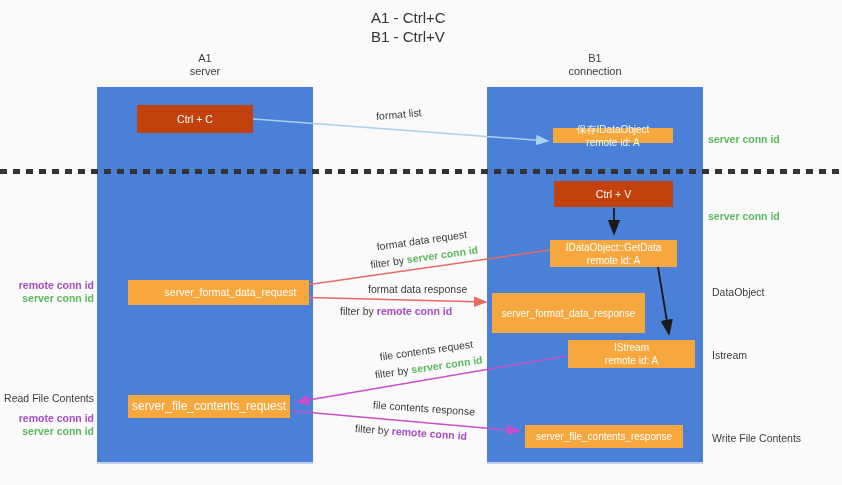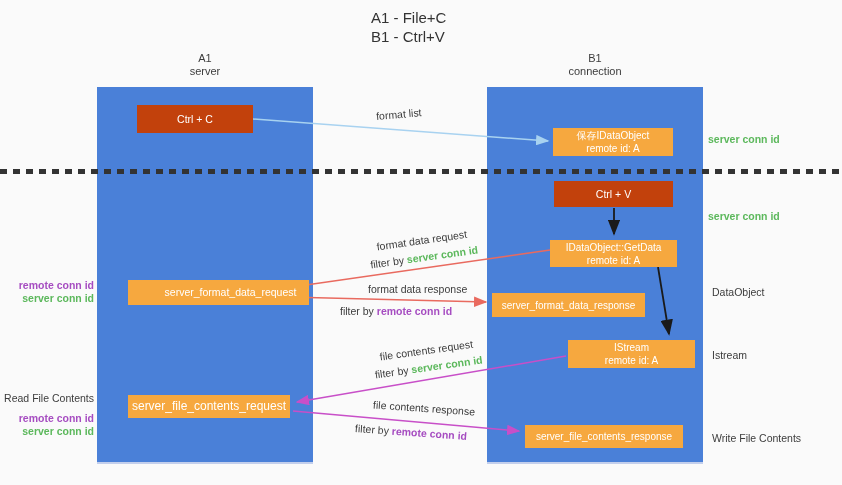--- a/index.html
+++ b/index.html
@@ -31,21 +31,21 @@
   .rot-m8{transform:rotate(-8deg);}
   .rot-m5{transform:rotate(-5deg);}
   .rot-p4{transform:rotate(4deg);}
 </style>
 </head>
 <body>
 
 <div class="canvas">
 
   <div class="title">
-    <div>A1 - File+C</div>
+    <div>A1 - Ctrl+C</div>
     <div>B1 - Ctrl+V</div>
   </div>
 
   <div class="lane-header" style="left:97px;">
     <div>A1</div>
     <div>server</div>
   </div>
   <div class="lane-header" style="left:487px;">
     <div>B1</div>
     <div>connection</div>
@@ -77,39 +77,39 @@
     <path d="M288,297 L486,302" stroke="#e96a5f" stroke-width="1.5" fill="none" marker-end="url(#m-red)"></path>
     <path d="M658,267 L669,334" stroke="#1a1a1a" stroke-width="1.8" fill="none" marker-end="url(#m-black)"></path>
     <path d="M566,356 L297,402" stroke="#c84fc8" stroke-width="1.5" fill="none" marker-end="url(#m-magenta)"></path>
     <path d="M293,411 L519,431" stroke="#c84fc8" stroke-width="1.5" fill="none" marker-end="url(#m-magenta)"></path>
   </svg>
 
   <div class="box green" style="left:137px;top:105px;width:116px;height:28px;">
     <span>Ctrl + C</span>
   </div>
 
-  <div class="box orange" style="left:553px;top:128px;width:120px;height:28px;font-size:10px;">
+  <div class="box orange" style="left:553px;top:128px;width:120px;height:15px;font-size:10px;">
     <span>保存IDataObject</span>
     <span>remote id: A</span>
   </div>
 
   <div class="box green" style="left:554px;top:181px;width:119px;height:26px;">
     <span>Ctrl + V</span>
   </div>
 
   <div class="box orange" style="left:550px;top:240px;width:127px;height:27px;font-size:10px;">
     <span>IDataObject::GetData</span>
     <span>remote id: A</span>
   </div>
 
   <div class="box orange" style="left:128px;top:280px;width:157px;height:25px;padding-left:24px;">
     <span>server_format_data_request</span>
   </div>
 
-  <div class="box orange" style="left:492px;top:293px;width:153px;height:24px;font-size:10px;">
+  <div class="box orange" style="left:492px;top:293px;width:153px;height:40px;font-size:10px;">
     <span>server_format_data_response</span>
   </div>
 
   <div class="box orange" style="left:568px;top:340px;width:127px;height:28px;font-size:10px;">
     <span>IStream</span>
     <span>remote id: A</span>
   </div>
 
   <div class="box orange" style="left:128px;top:395px;width:162px;height:23px;font-size:12px;">
     <span>server_file_contents_request</span>

